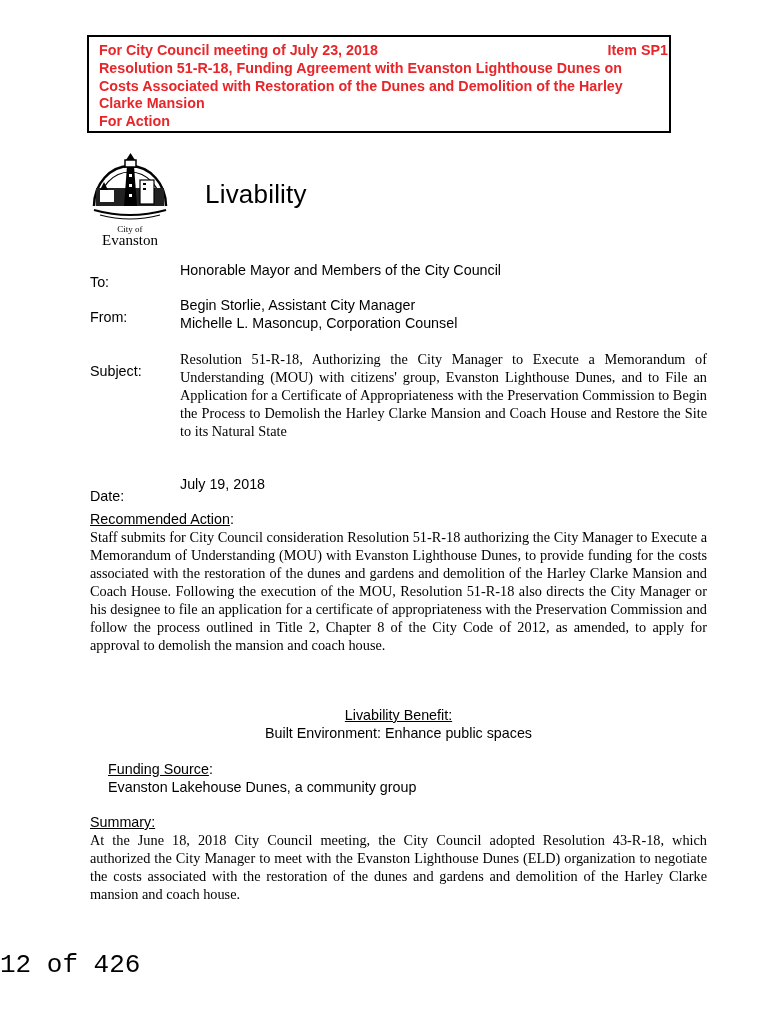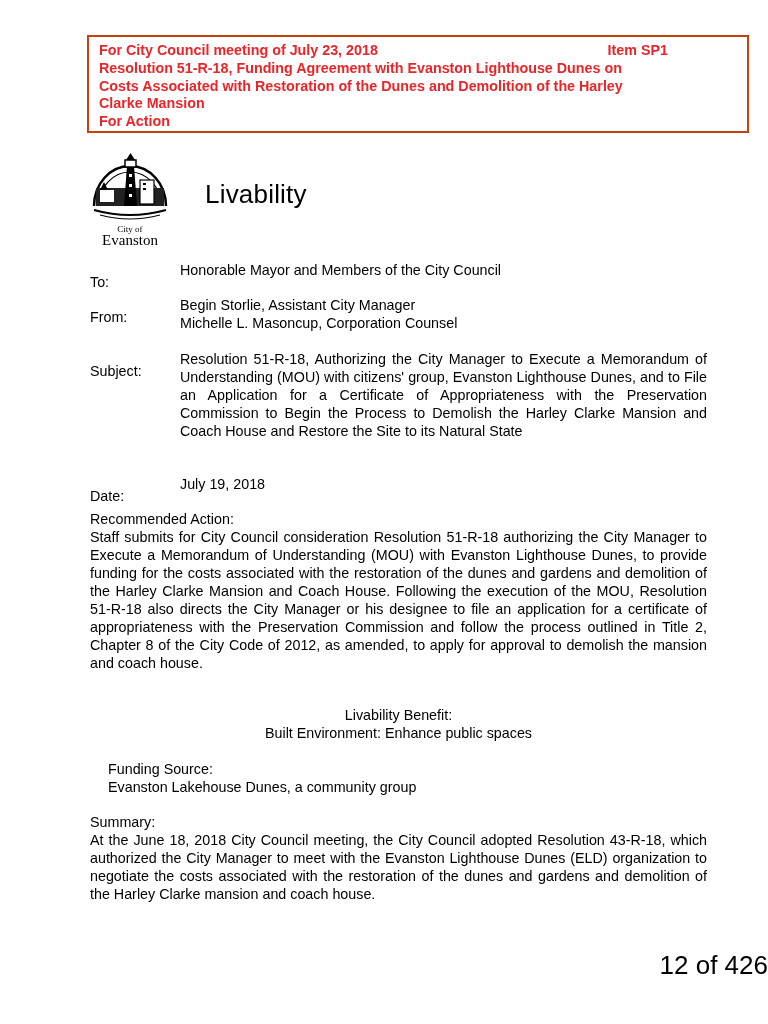--- a/index.html
+++ b/index.html
@@ -1,30 +1,30 @@
 <!DOCTYPE html>
 <html><head>
 <meta charset="utf-8">
 <style>
   html, body { margin: 0; padding: 0; background: #ffffff; }
   body { width: 768px; height: 1024px; position: relative; overflow: hidden;
          font-family: "Liberation Sans", sans-serif; color: #000; }
-  .header-box { position: absolute; left: 87px; top: 35px; width: 662px; height: 98px;
-                border: 2px solid #c2410c; box-sizing: border-box; padding: 5px 0 0 10px;
+  .header-box { position: absolute; left: 87px; top: 35px; width: 584px; height: 98px;
+                border: 2px solid #000000; box-sizing: border-box; padding: 5px 0 0 10px;
                 color: #e8262a; font-weight: bold; font-size: 14.3px; line-height: 17.8px; }
   .header-box .row1 { display: flex; justify-content: space-between; width: 569px; }
   .logo { position: absolute; left: 88px; top: 150px; width: 85px; height: 95px; }
   .memo-title { position: absolute; left: 205px; top: 179px; font-size: 26px; letter-spacing: 0.2px; }
   .field { position: absolute; left: 90px; font-size: 14.3px; line-height: 18px; }
   .field .label { position: absolute; left: 0; top: 12px; width: 90px; }
   .field .value { position: absolute; left: 90px; top: 0; width: 527px; }
-  .justify { text-align: justify; text-align-last: left; }
+  .justify { text-align: justify; text-align-last: left; font-family: Liberation Serif, serif; }
   .section { position: absolute; left: 90px; width: 617px; font-size: 14.3px; line-height: 18px; }
-  .section .heading { }
-  .page-num { position: absolute; left: 0; width: 768px; top: 950px; text-align: right; font-size: 26px; }
+  .section .heading { text-decoration: underline; }
+  .page-num { position: absolute; left: 0; width: 768px; top: 950px; text-align: left; font-size: 26px; font-family: Liberation Mono, monospace; }
 </style>
 </head>
 <body>
 
 <div class="header-box">
   <div class="row1">
     <span>For City Council meeting of July 23, 2018</span>
     <span>Item SP1</span>
   </div>
   <div>Resolution 51-R-18, Funding Agreement with Evanston Lighthouse Dunes on</div>

